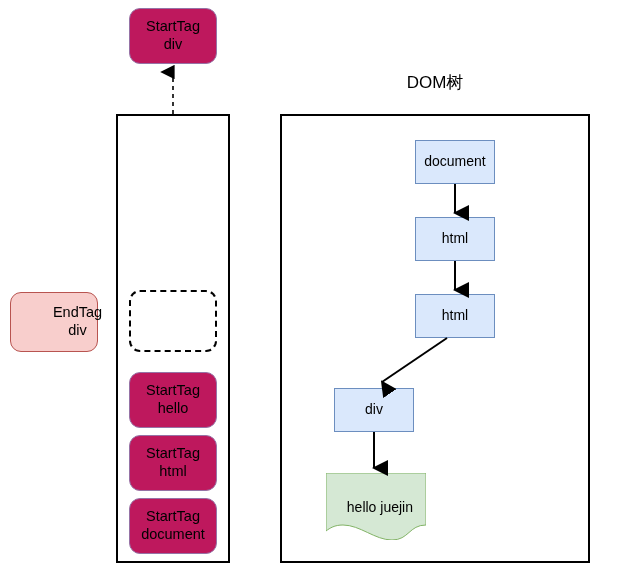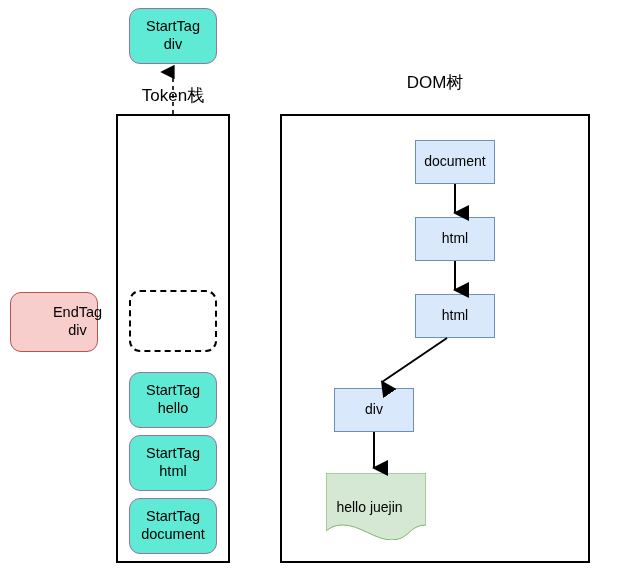--- a/index.html
+++ b/index.html
@@ -25,21 +25,21 @@
     align-items: center;
     justify-content: center;
     text-align: center;
     line-height: 1.22;
     color: #000000;
   }
   .node .ln { display: block; white-space: nowrap; }
 
   
   .token-chip {
-    background: #5eead4;
+    background: #be185d;
     border: 1px solid #9673a6;
     border-radius: 11px;
     font-size: 14.5px;
   }
   .token-chip.pink {
     background: #f8cecc;
     border: 1px solid #b85450;
   }
   
   .slot-empty {
@@ -70,21 +70,21 @@
     white-space: nowrap;
   }
 
   
   .doc-shape { position: absolute; }
   .doc-shape svg { display: block; }
   .doc-shape .doc-label {
     position: absolute;
     left: 0; right: 13px;
     top: 26px;
-    text-align: center;
+    text-align: right;
     font-size: 14px;
     color: #000000;
     white-space: nowrap;
   }
 
   
   .conn { position: absolute; overflow: visible; }
   .conn svg { display: block; overflow: visible; }
 </style>
 </head>
@@ -108,21 +108,20 @@
         </marker>
         <marker id="arrowDiag" markerWidth="8" markerHeight="8" refX="4" refY="7" orient="auto" markerUnits="strokeWidth">
           <path d="M0,0 L8,0 L4,8 Z" fill="#000000"></path>
         </marker>
       </defs>
 
       <line x1="173" y1="290" x2="173" y2="72" stroke="#000000" stroke-width="1.6" stroke-dasharray="4,4" marker-end="url(#arrowUp)"></line>
     </svg>
   </div>
 
-  <div class="panel-title" style="left:116px; top:84px; width:114px;">Token栈</div>
 
   <div class="panel" style="left:116px; top:114px; width:114px; height:449px;"></div>
 
   <div class="node slot-empty" style="left:129px; top:290px; width:88px; height:62px;">
     <span class="ln"></span>
   </div>
 
   <div class="node token-chip" style="left:129px; top:372px; width:88px; height:56px;">
     <span class="ln">StartTag</span>
     <span class="ln">hello</span>

